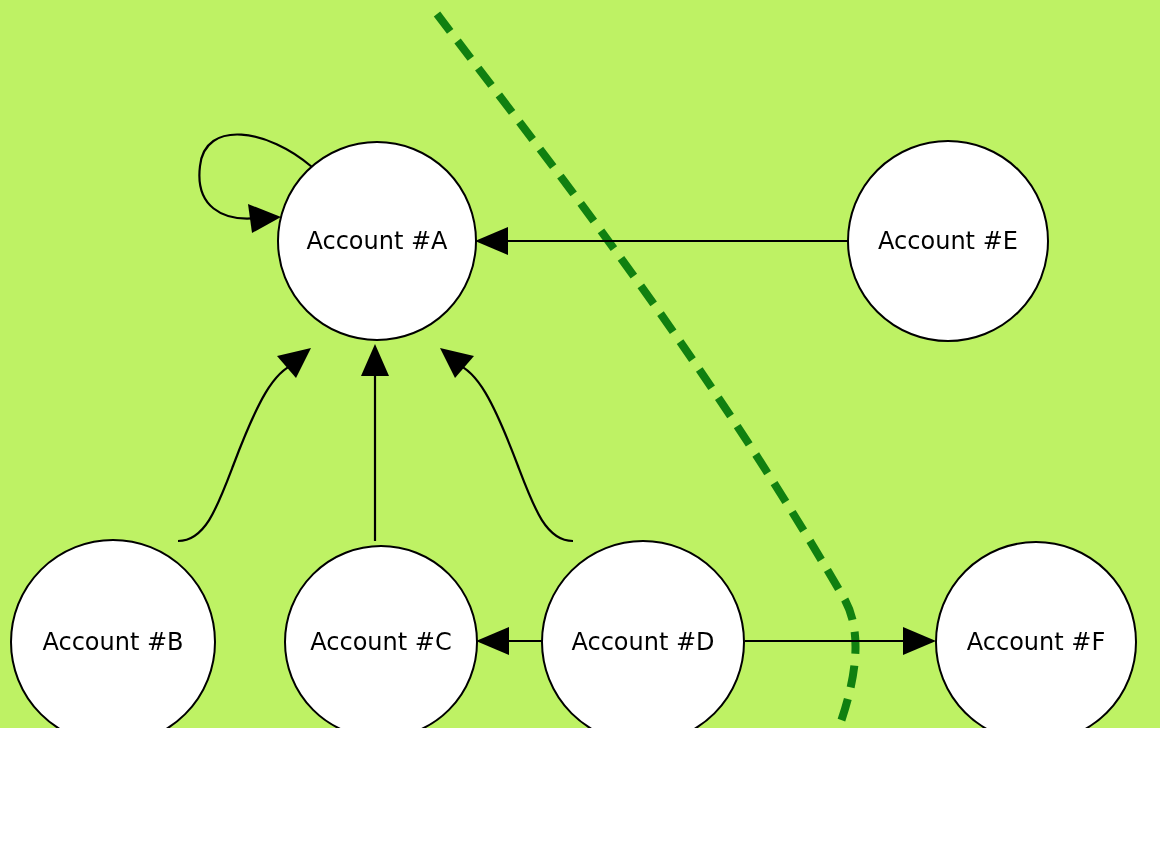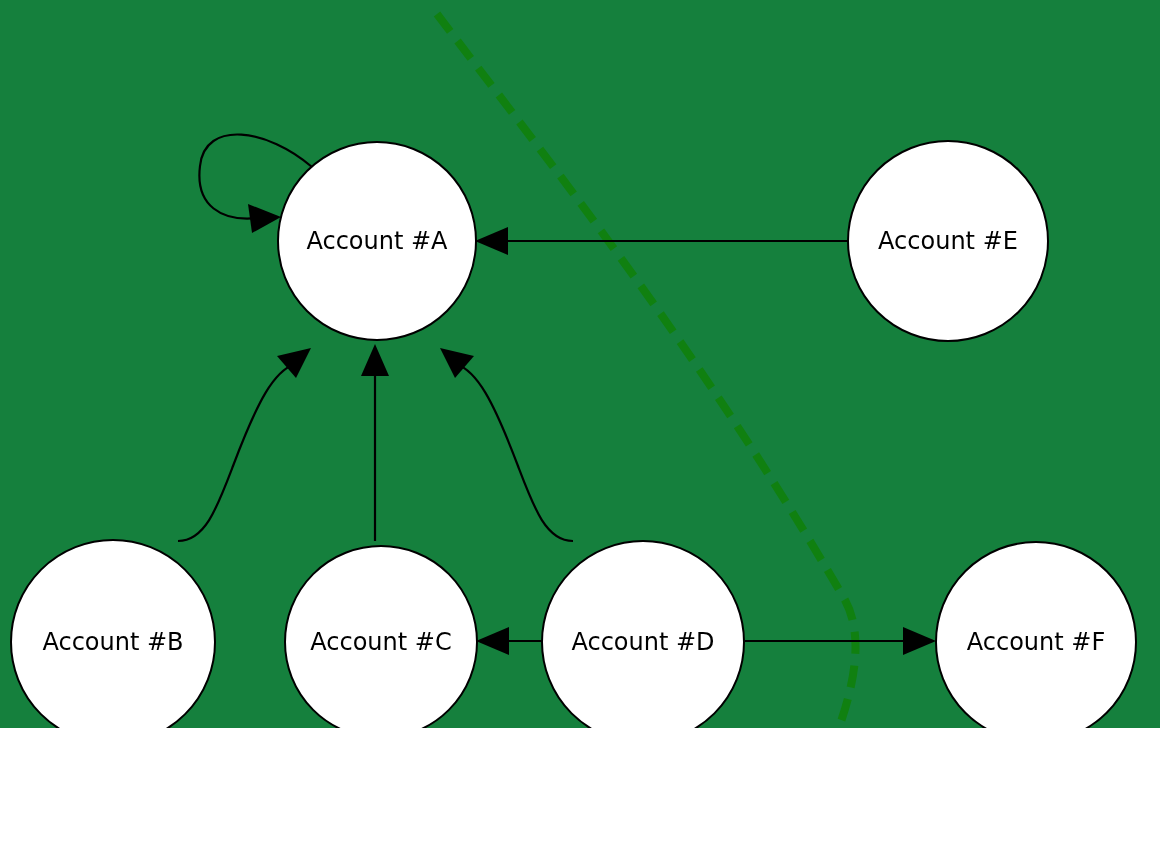--- a/index.html
+++ b/index.html
@@ -7,21 +7,21 @@
     padding: 0;
     background: #ffffff;
   }
   body {
     font-family: "DejaVu Sans", sans-serif;
   }
   #diagram-canvas {
     position: relative;
     width: 1160px;
     height: 728px;
-    background: #15803d;
+    background: #bef264;
     overflow: hidden;
   }
   #diagram-svg {
     display: block;
     width: 1160px;
     height: 864px;
   }
   .node-circle {
     fill: #ffffff;
     stroke: #000000;

